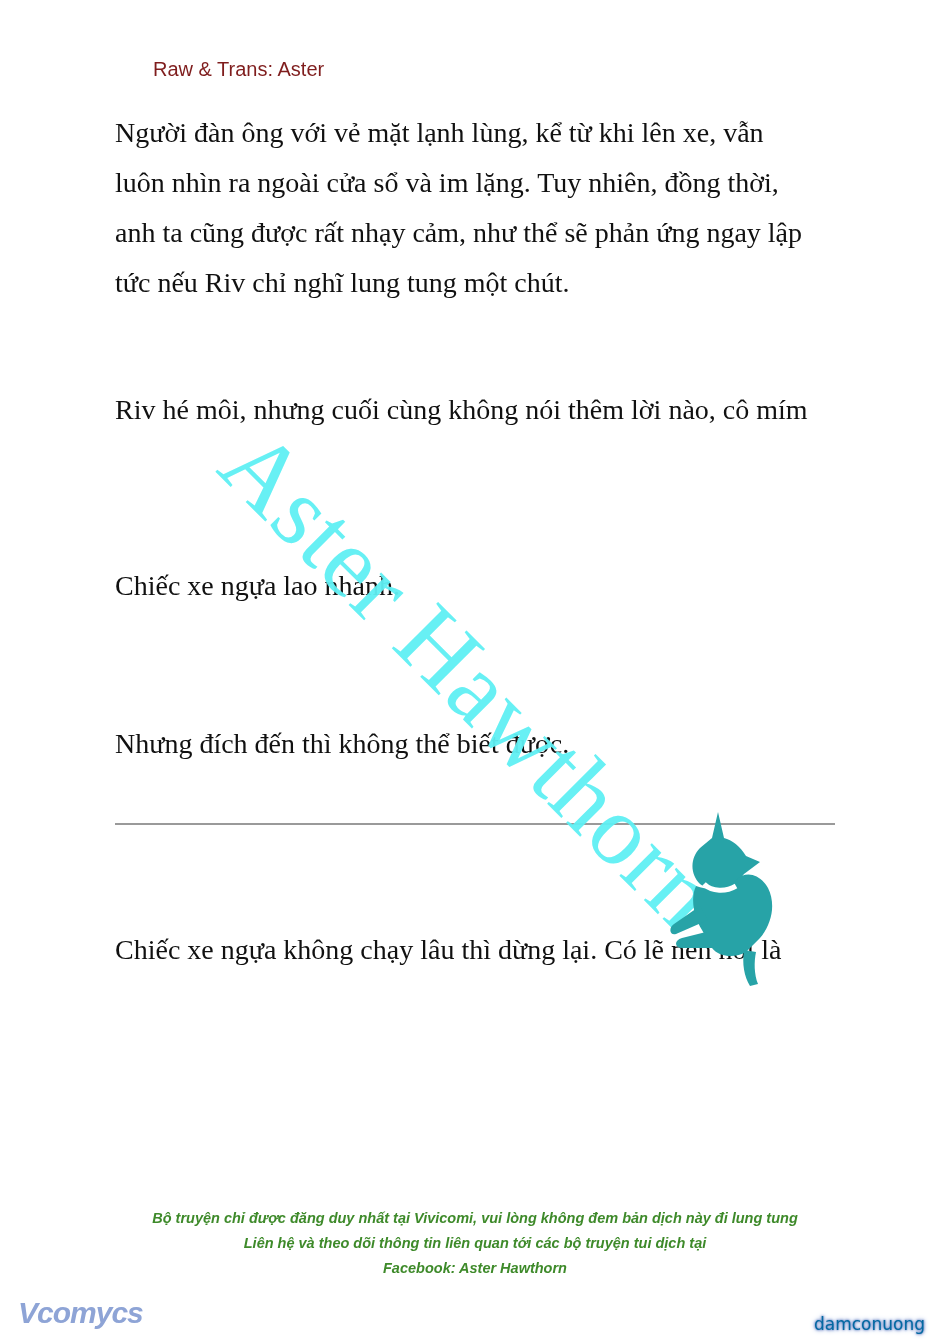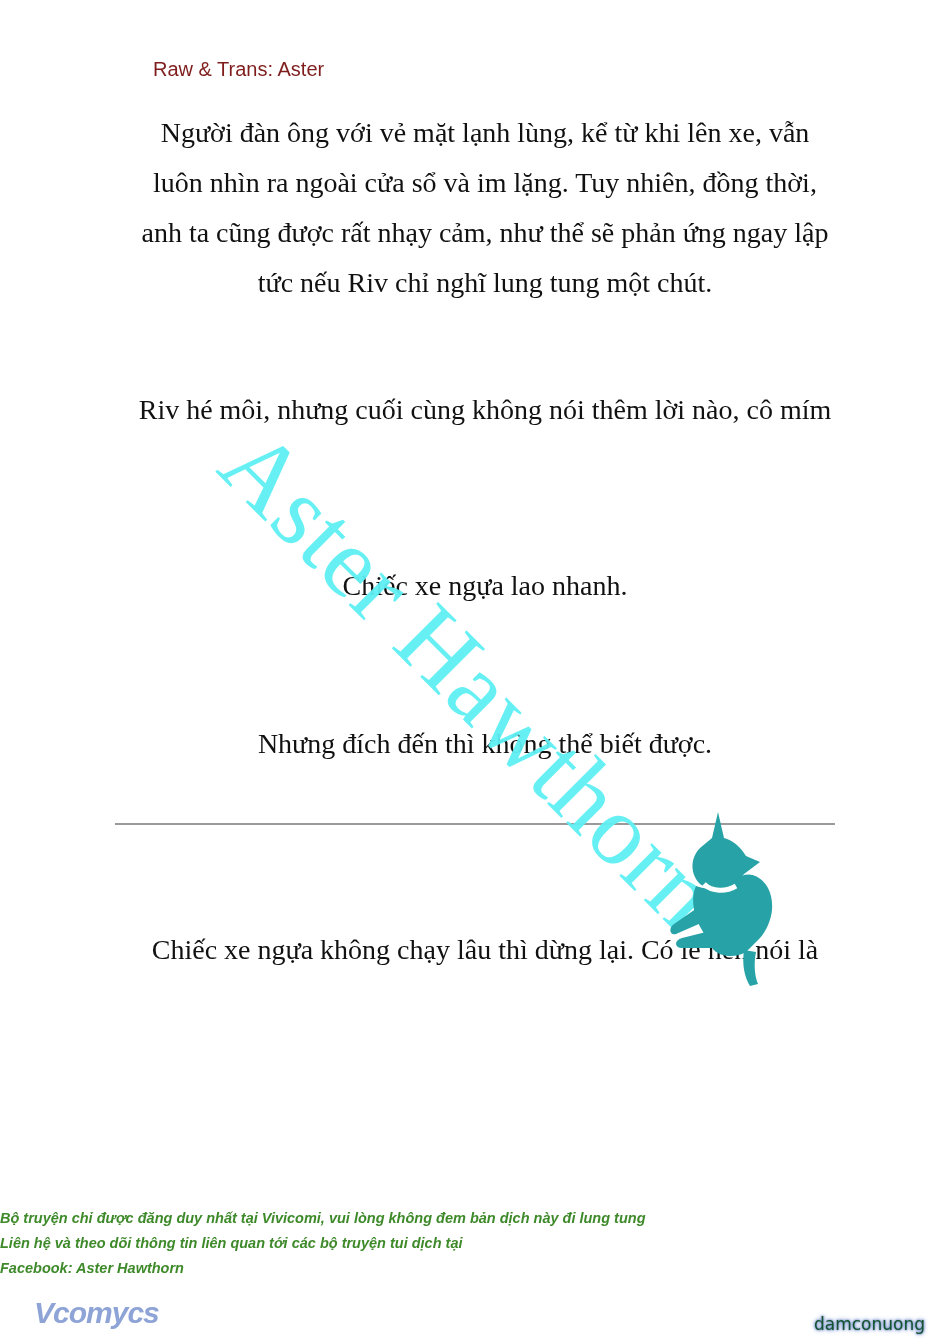--- a/index.html
+++ b/index.html
@@ -8,47 +8,47 @@
     position: relative; overflow: hidden;
     font-family: "Liberation Serif", serif; color: #111;
   }
   .header {
     position: absolute; left: 117px; top: 58px;
     font-family: "Liberation Sans", sans-serif; font-size: 20px; color: #7f1d1d; margin-left: 36px;
   }
   .para {
     position: absolute; left: 115px; width: 740px;
     font-family: "Liberation Serif", serif; font-size: 28px;
-    line-height: 50px; color: #111; margin: 0; text-align: center;
+    line-height: 50px; color: #111; margin: 0;
   }
   .divider {
     position: absolute; left: 115px; top: 823px; width: 720px; height: 2px;
     background: #9a9a9a;
   }
   .watermark {
     position: absolute; left: 120px; top: 580px;
     font-family: "Liberation Serif", serif; font-size: 100px;
     color: #5ff0f4; white-space: nowrap;
     transform-origin: 0 0; transform: rotate(45deg) translate(-10px, -235px);
     letter-spacing: 1px; opacity: 0.95; pointer-events: none;
   }
   .cat { position: absolute; left: 660px; top: 808px; width: 130px; height: 180px; }
   .footer-line {
-    position: absolute; left: 0; width: 950px; 
+    position: absolute; left: 0; width: 950px; text-align: center;
     font-family: "Liberation Sans", sans-serif; font-style: italic; font-weight: bold;
     font-size: 14.5px; color: #3e8a2a;
   }
   .logo-left {
     position: absolute; left: 18px; top: 1296px;
     font-family: "Liberation Sans", sans-serif; font-style: italic; font-weight: bold;
-    font-size: 30px; color: #8ea4d6; letter-spacing: -1px; margin-left: 16px;
+    font-size: 30px; color: #8ea4d6; letter-spacing: -1px;
   }
   .logo-right {
     position: absolute; left: 814px; top: 1314px;
-    font-family: "DejaVu Sans", sans-serif; font-size: 17px; color: #14532d;
+    font-family: "DejaVu Sans", sans-serif; font-size: 17px; color: #0369a1;
     text-shadow: 0 0 3px #7c95cf, 0 0 5px #7c95cf, 0 0 2px #5a78bd;
   }
 </style>
 </head>
 <body>
 
 <div class="header">Raw &amp; Trans: Aster</div>
 
 <div class="para" style="top:108px">
   <div>Người đàn ông với vẻ mặt lạnh lùng, kể từ khi lên xe, vẫn</div>

